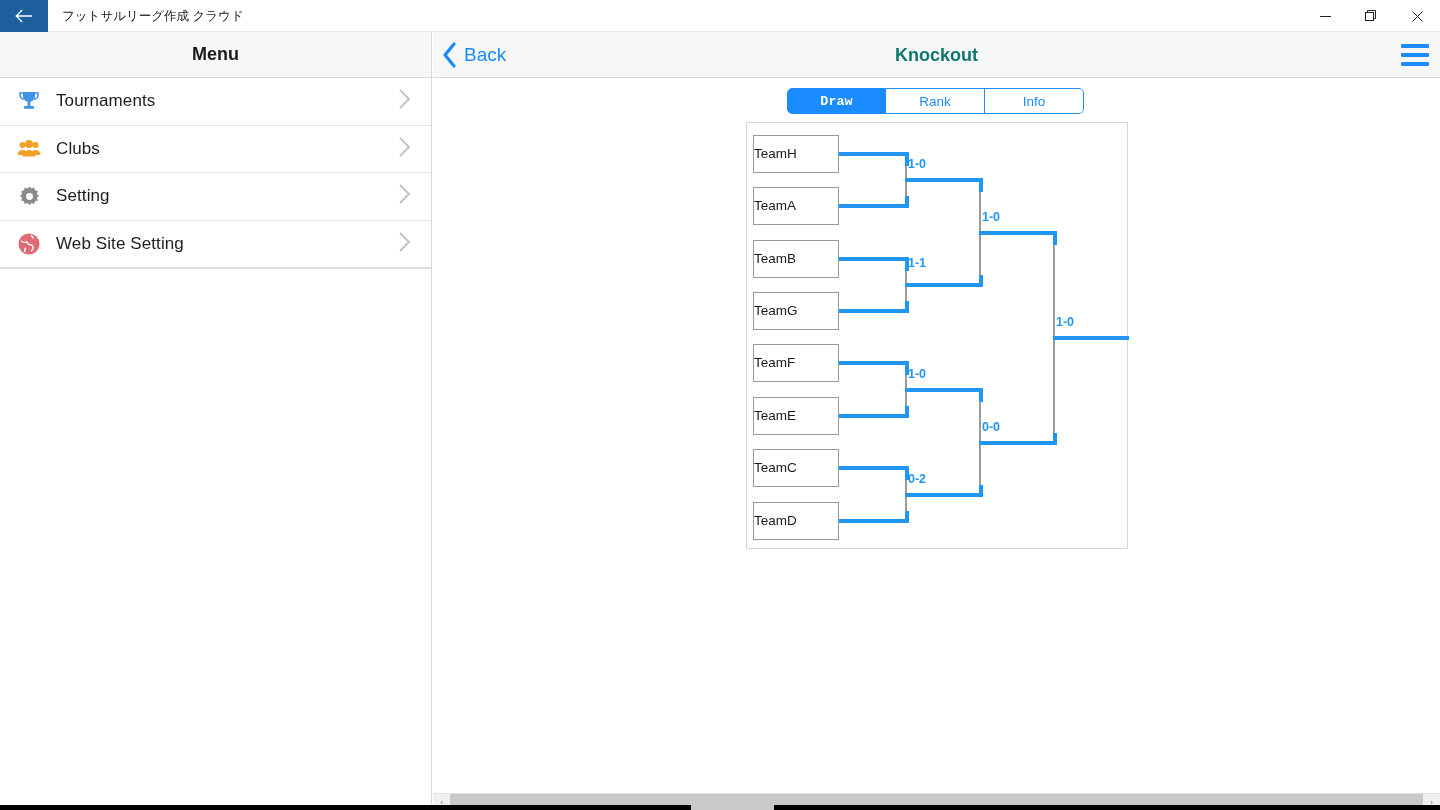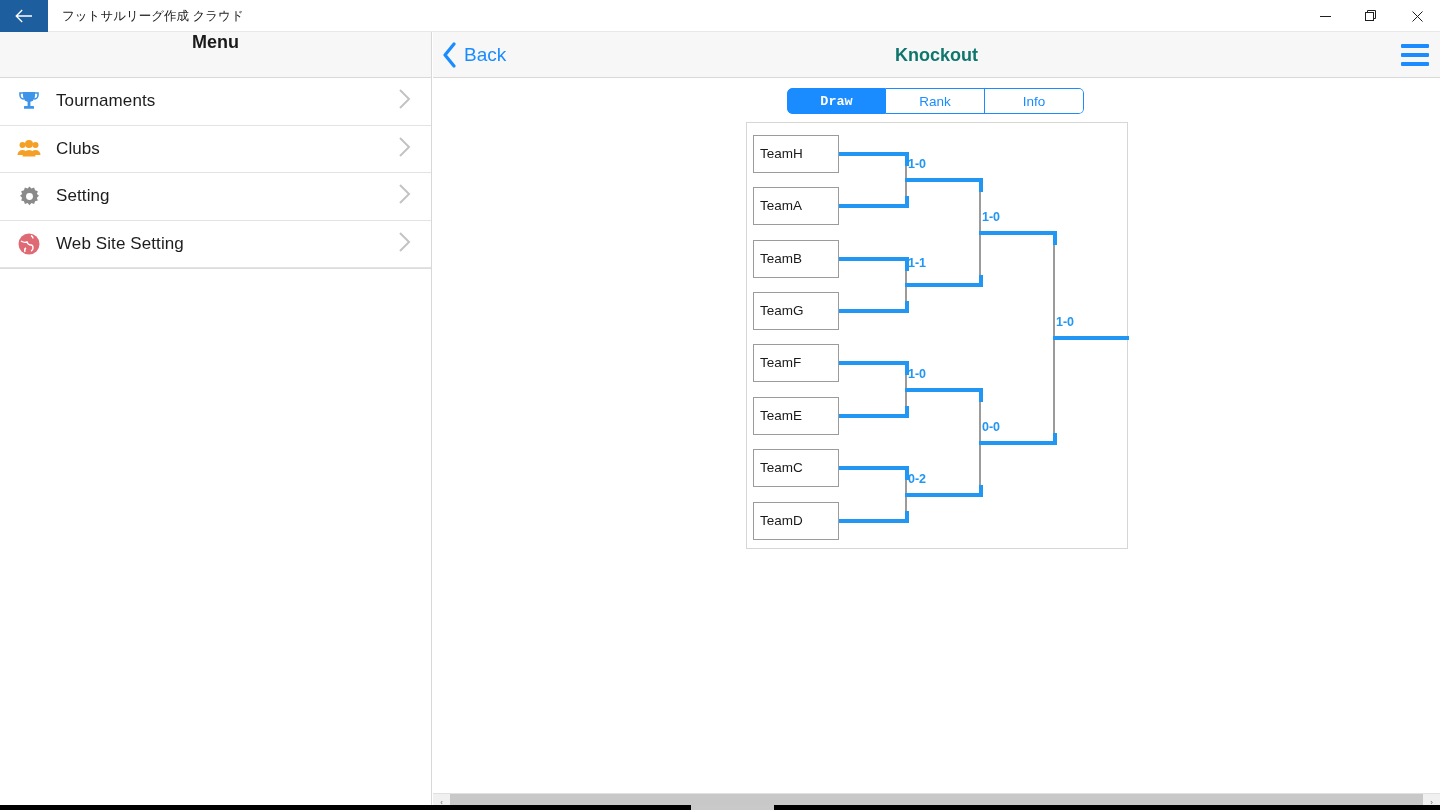--- a/index.html
+++ b/index.html
@@ -16,21 +16,21 @@
   .tb-title{ position:absolute; left:62px; top:0; height:32px; line-height:32px;
              font-size:12.5px; color:#202020; white-space:nowrap; }
   .tb-ctrls{ position:absolute; right:0; top:0; height:32px; display:flex; }
   .tb-btn{ width:46px; height:32px; display:flex; align-items:center; justify-content:center;
            cursor:pointer; }
 
   
   .sidebar{ position:absolute; left:0; top:32px; width:432px; height:778px;
             background:#ffffff; border-right:1px solid #d8d8d8; }
   .side-head{ height:46px; background:#f7f7f7; border-bottom:1px solid #d9d9d9;
-              display:flex; align-items:flex-start; justify-content:center; }
+              display:flex; align-items:center; justify-content:center; }
   .side-head span{ font-size:18px; font-weight:bold; color:#1a1a1a; }
   .menu-list{ border-bottom:1px solid #dcdcdc; }
   .menu-item{ height:47.5px; display:flex; align-items:center;
               border-bottom:1px solid #e3e3e3; padding-left:14px; cursor:pointer;
               background:#fff; position:relative; }
   .mi-icon{ width:30px; height:30px; display:flex; align-items:center; justify-content:center;
             flex:0 0 30px; }
   .mi-label{ font-size:17px; color:#1d1d1d; margin-left:12px; letter-spacing:.1px; }
   .mi-chev{ position:absolute; right:20px; top:50%; transform:translateY(-50%);
             color:#c3c3c3; }
@@ -60,21 +60,21 @@
   .seg-btn:last-child{ border-radius:0 5px 5px 0; }
   .seg-btn.active{ background:#1a8cff; color:#fff; font-weight:bold;font-family:Liberation Mono, monospace; }
 
   
   .bracket{ position:absolute; left:313px; top:90px; width:382px; height:427px;
             border:1px solid #d6d6d6; background:#fff; }
   .bstage{ position:absolute; inset:0; }
 
   .tbox{ position:absolute; width:86px; height:38px; border:1px solid #9b9b9b;
          background:#fff; font-size:13.5px; color:#1a1a1a;
-         padding-left:6px; line-height:36px; cursor:pointer; }
+         line-height:36px; cursor:pointer; }
 
   .hline{ position:absolute; height:4px; background:#2196f3; }
   .vline{ position:absolute; width:2px; background:#9b9b9b; }
   .vblue{ position:absolute; width:4px; background:#2196f3; }
   .score{ position:absolute; font-size:12.5px; color:#2196f3; font-weight:bold;
           white-space:nowrap; }
 
   
   .hscroll{ position:absolute; left:433px; bottom:0; width:1007px; height:17px;
             background:#f0f0f0; border-top:1px solid #e0e0e0; }

